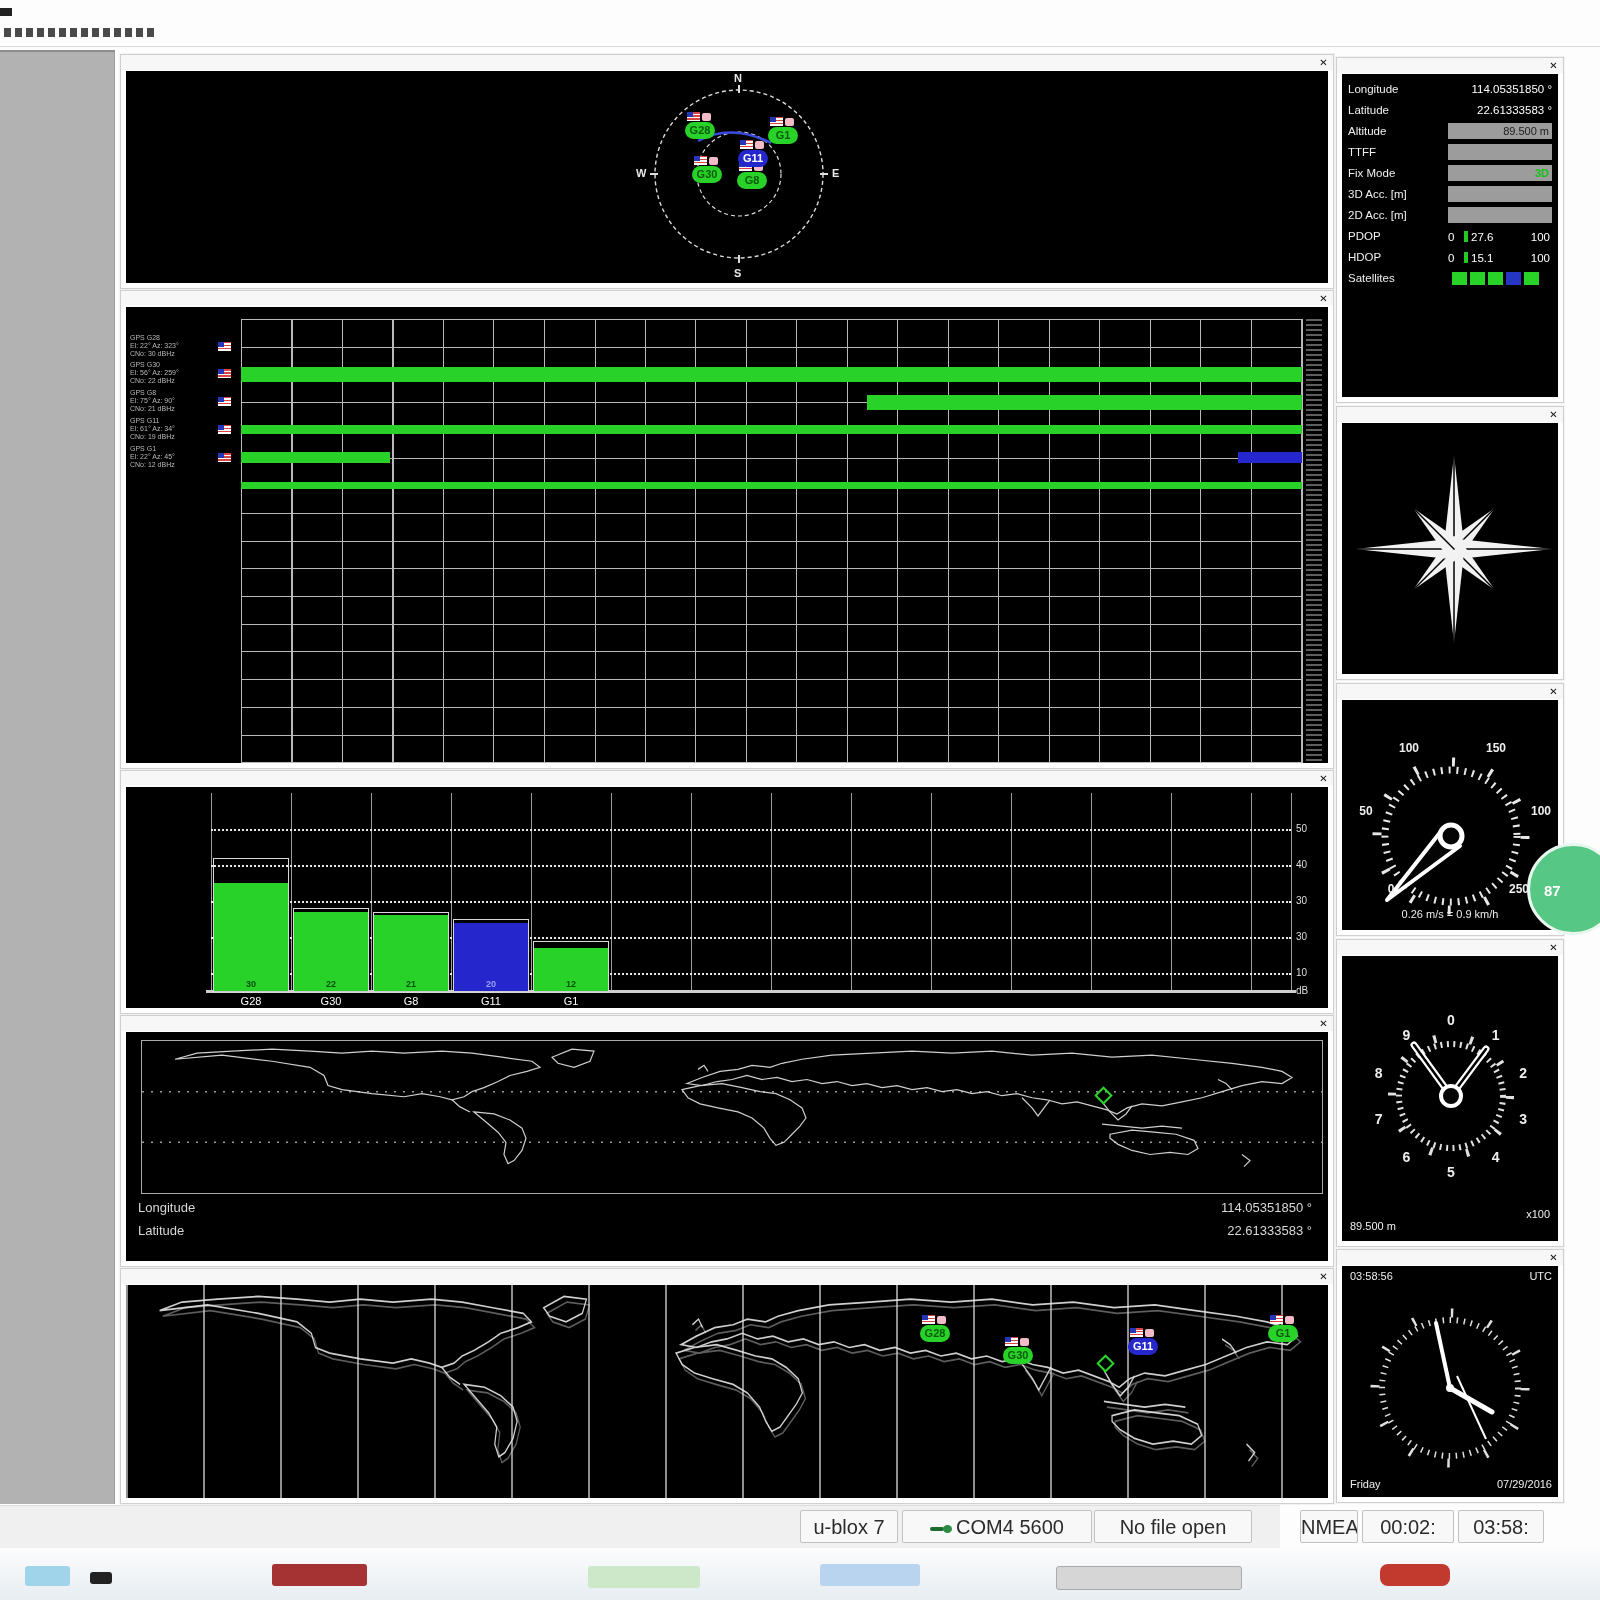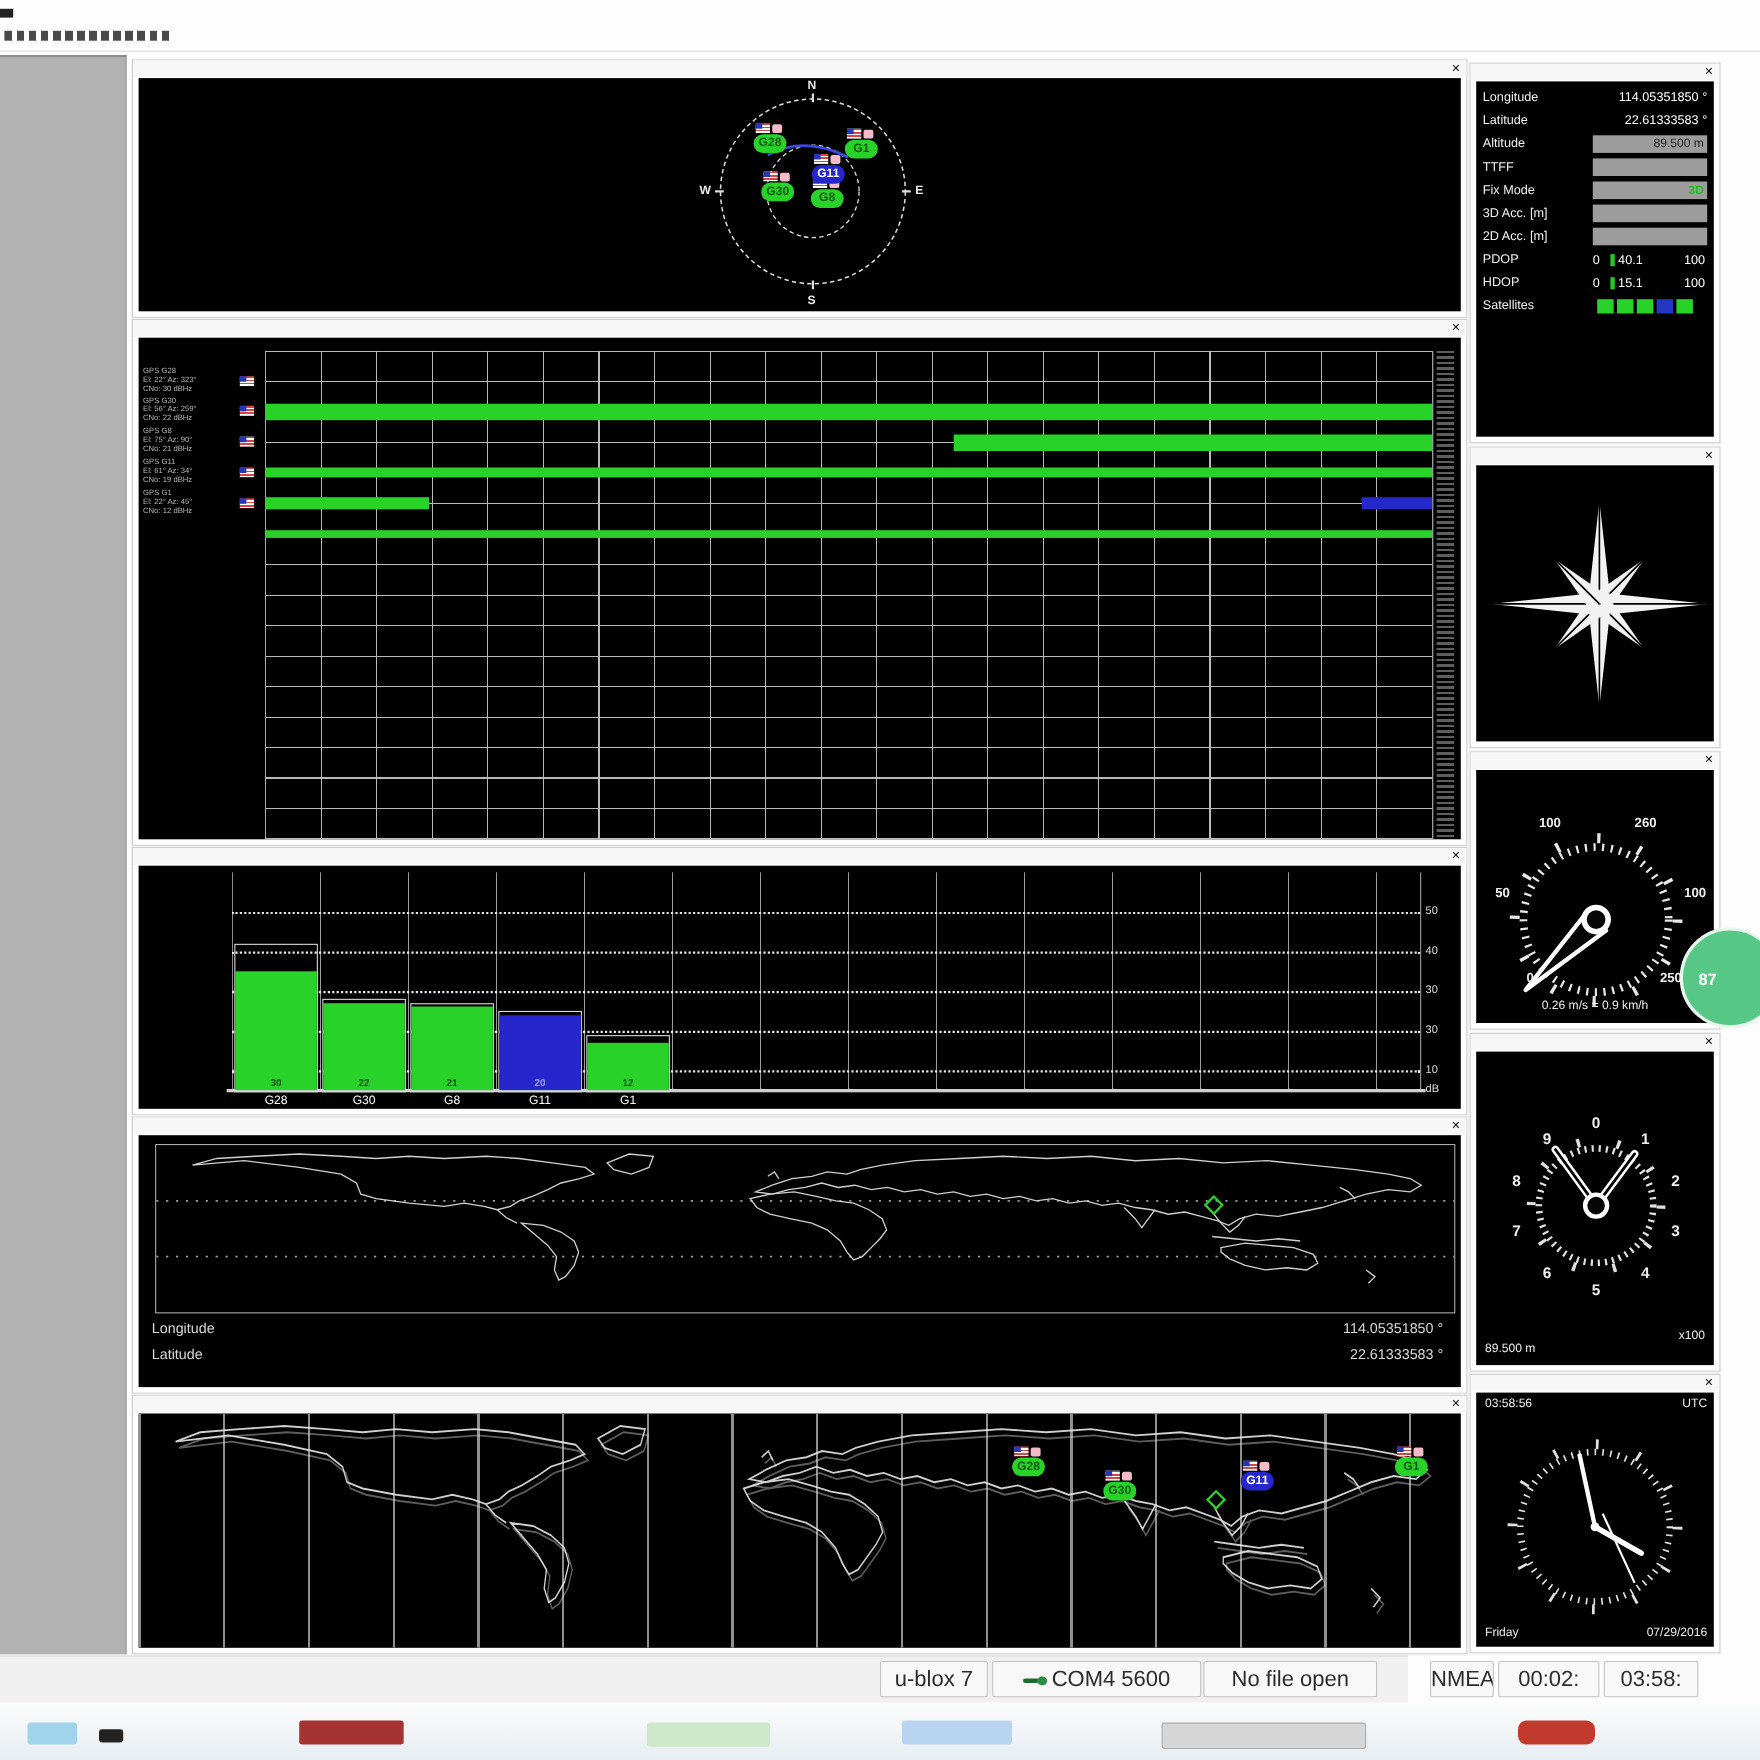--- a/index.html
+++ b/index.html
@@ -366,21 +366,21 @@
         <span class="info-label">2D Acc. [m]</span>
         <span class="info-val">
           <span class="gray-bar"><span></span></span>
         </span>
       </div>
       <div class="info-row" style="top:153px">
         <span class="info-label">PDOP</span>
         <span class="info-val">
           <span class="range-min">0</span>
           <span class="range-tick"></span>
-          <span class="range-val">40.1</span>
+          <span class="range-val">27.6</span>
           <span class="range-max">100</span>
         </span>
       </div>
       <div class="info-row" style="top:174px">
         <span class="info-label">HDOP</span>
         <span class="info-val">
           <span class="range-min">0</span>
           <span class="range-tick"></span>
           <span class="range-val">15.1</span>
           <span class="range-max">100</span>
@@ -432,21 +432,21 @@
   <div class="canvas">
     <svg width="216" height="230">
       <circle cx="109" cy="136" r="66" fill="none" stroke="#e8e8e8" stroke-width="7" stroke-dasharray="2 5.9"></circle>
       <circle cx="109" cy="136" r="74" fill="none" stroke="#e8e8e8" stroke-width="9" stroke-dasharray="3 35.8"></circle>
       <polygon points="45,200 100,130 118,146" fill="#050505" stroke="#fff" stroke-width="4" stroke-linejoin="round"></polygon>
       <circle cx="109" cy="136" r="11" fill="#050505" stroke="#fff" stroke-width="5"></circle>
     </svg>
     <div class="speed-label" style="left:49px;top:189px">0</div>
     <div class="speed-label" style="left:24px;top:111px">50</div>
     <div class="speed-label" style="left:67px;top:48px">100</div>
-    <div class="speed-label" style="left:154px;top:48px">260</div>
+    <div class="speed-label" style="left:154px;top:48px">150</div>
     <div class="speed-label" style="left:199px;top:111px">100</div>
     <div class="speed-label" style="left:177px;top:189px">250</div>
     <div class="gauge-text" style="left:0;top:208px;width:216px;text-align:center">0.26 m/s = 0.9 km/h</div>
   </div>
 </div>
 <div class="speed-badge">
     <span>87</span>
   </div>
 
 <div class="panel" id="p-alt">

